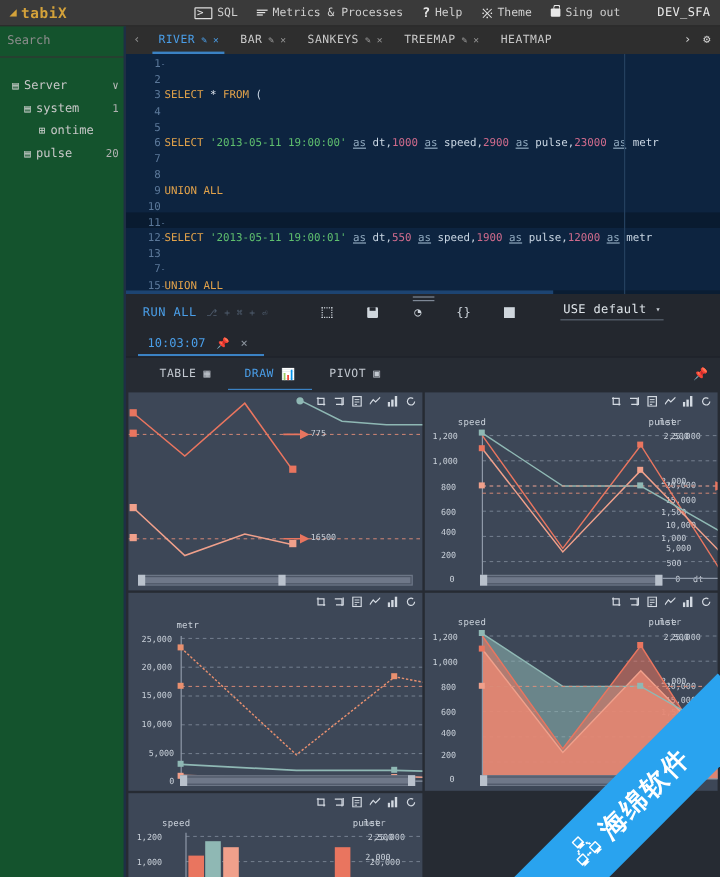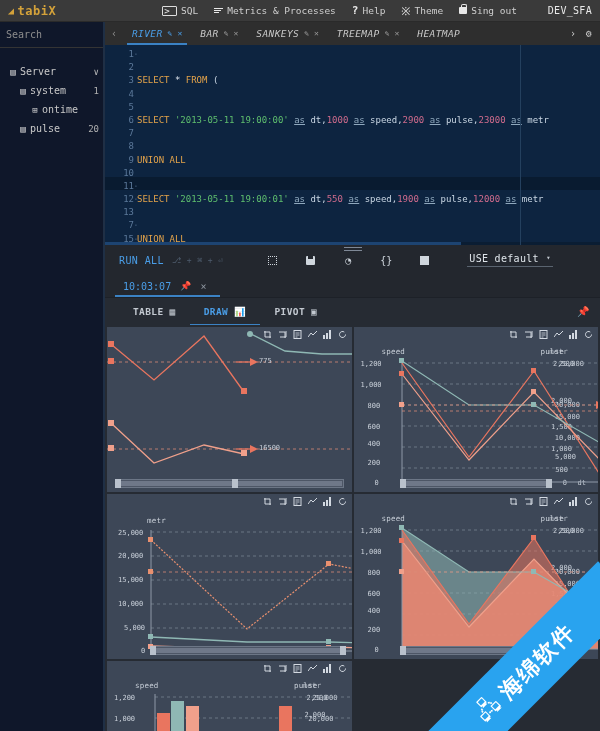--- a/index.html
+++ b/index.html
@@ -51,21 +51,21 @@
   .ic-bars i:nth-child(3){ width:5px; }
   .user-label {
     position: absolute; right: 8px; color: #eaeaea;
     font-size: 10px; letter-spacing: .3px;
   }
 
   
   .body-wrap { display: flex; height: 709px; }
 
   
-  .sidebar { width: 105px; background: #0f172a; flex-shrink: 0; position: relative; }
+  .sidebar { width: 105px; background: #14532d; flex-shrink: 0; position: relative; }
   .search-row {
     height: 26px; display: flex; align-items: center;
     padding: 0 6px; border-bottom: 1px solid #343434;
   }
   .search-input {
     flex: 1; background: transparent; border: none; outline: none;
     color: #bdbdbd; font-size: 10px; font-family: inherit;
   }
   .search-input::placeholder { color: #8d8d8d; }
   .filter-icon { color: #e0e0e0; font-size: 9px; cursor: pointer; }
@@ -91,21 +91,21 @@
   
   .tabstrip {
     height: 23px; background: #2e2e2e; display: flex; align-items: center;
     font-size: 9.5px; color: #c9c9c9; position: relative; flex-shrink: 0;
   }
   .tab-arrow { width: 18px; text-align: center; color: #8f8f8f; cursor: pointer; font-size: 10px; }
   .tab {
     display: flex; align-items: center; gap: 5px; padding: 0 9px;
     height: 23px; cursor: pointer; position: relative;
   }
-  .tab .tname { letter-spacing: .4px; font-style: italic; }
+  .tab .tname { letter-spacing: .4px; }
   .tab.active .tname { color: #4a9ee8; }
   .tab.active::after {
     content: ''; position: absolute; left: 4px; right: 4px; bottom: 0;
     height: 2px; background: #3b82c4;
   }
   .tab .tic { color: #9a9a9a; font-size: 8px; }
   .tab.active .tic { color: #4a9ee8; }
   .tab-right { margin-left: auto; display: flex; align-items: center; gap: 10px; padding-right: 8px; }
   .tab-right span { cursor: pointer; color: #d0d0d0; font-size: 10px; }
 
@@ -191,21 +191,20 @@
   
   .viewtabs {
     height: 28px; background: #262b33; display: flex; align-items: center;
     padding-left: 14px; gap: 0; flex-shrink: 0; position: relative;
     border-top: 1px solid #1d2128;
   }
   .vtab {
     display: flex; align-items: center; gap: 6px; font-size: 9.5px;
     color: #c3c9d1; height: 28px; padding: 0 14px; cursor: pointer; position: relative;
     letter-spacing: .4px;
-    font-weight: bold;
   }
   .vtab.active { color: #4a9ee8; align-items: center; }
   .vtab.active::after {
     content:''; position:absolute; left:0; right:0; bottom:0; height:2px; background:#3b82c4;
   }
   .pin-ic { margin-left:auto; margin-right:10px; color:#c3c9d1; font-size:10px; cursor:pointer; }
 
   
   .charts {
     flex: 1; background: #262b33; display: flex; flex-wrap: wrap;

